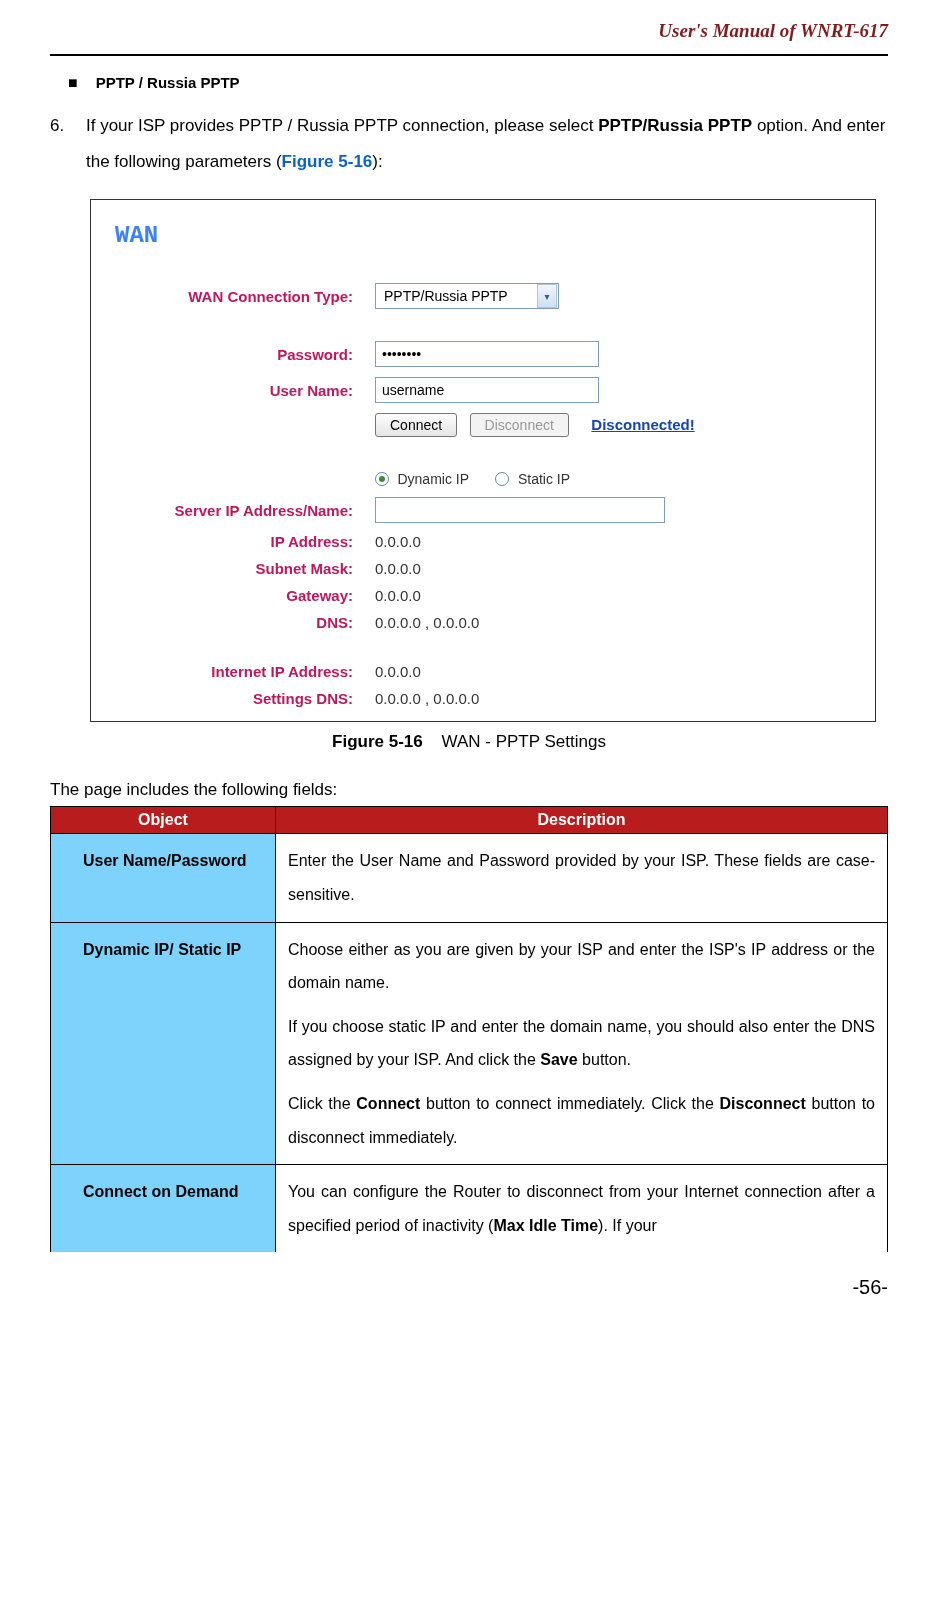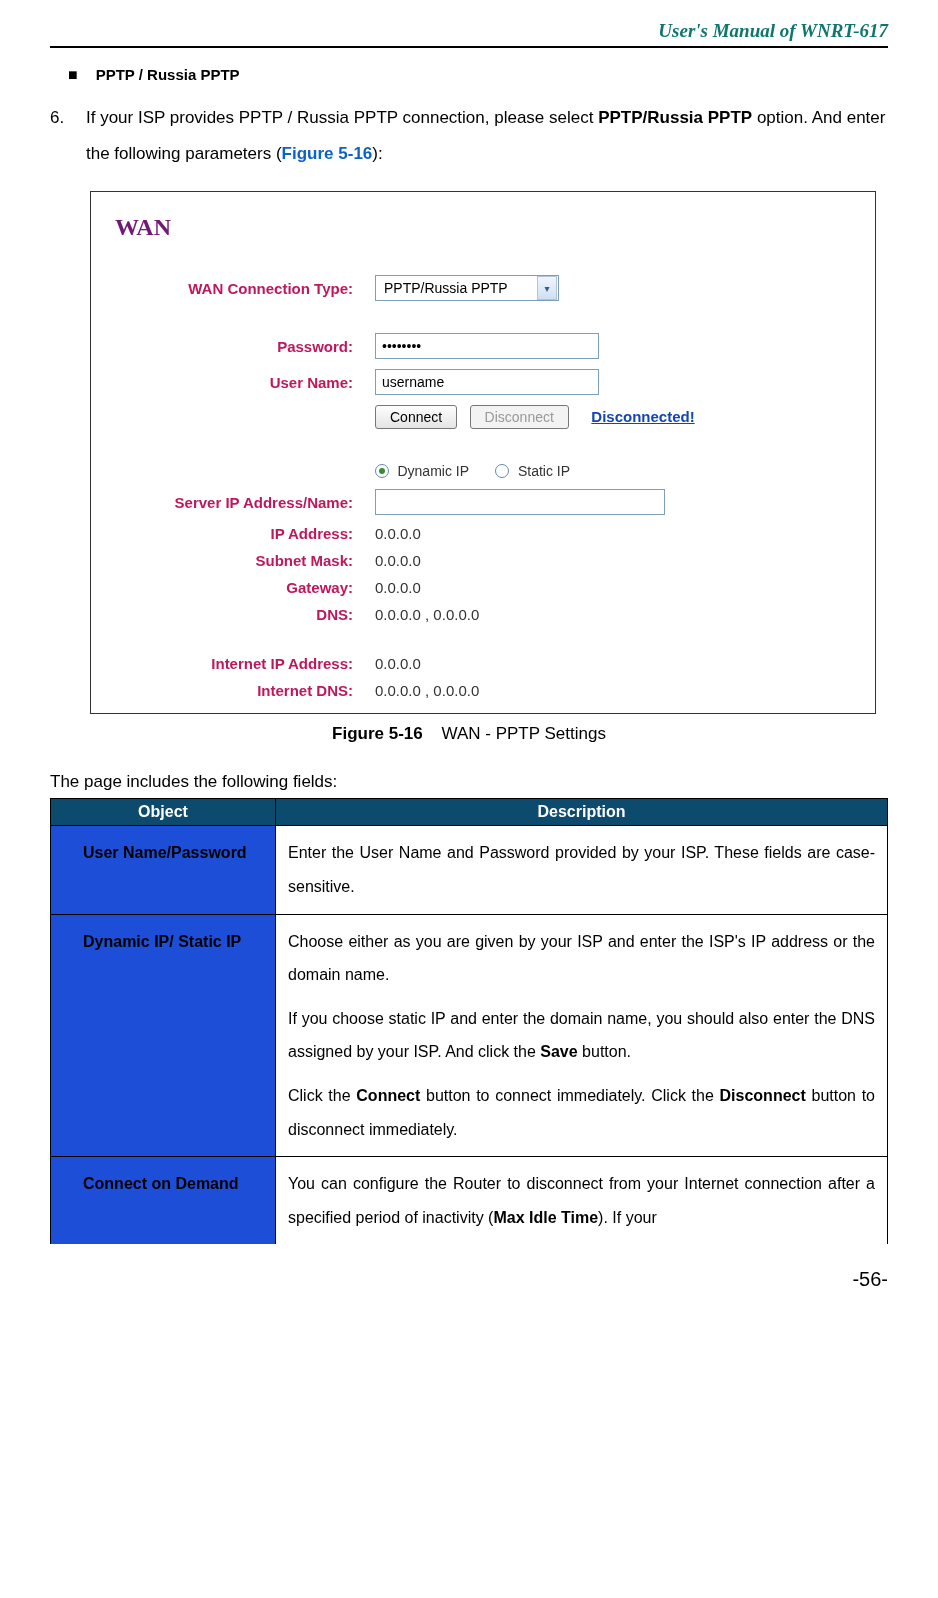--- a/index.html
+++ b/index.html
@@ -9,23 +9,23 @@
     background: #fff;
     color: #000;
     width: 938px;
     padding: 20px 50px 20px 50px;
   }
   .header-line {
     text-align: right;
     font-family: "Times New Roman", serif;
     font-style: italic;
     font-weight: bold;
-    color: #0f766e;
+    color: #7f1d1d;
     font-size: 19px;
-    padding-bottom: 4px;
+    padding-bottom: 12px;
     border-bottom: 2px solid #000;
     margin-bottom: 18px;
   }
   .section-bullet {
     display: flex;
     align-items: baseline;
     margin-left: 18px;
     margin-bottom: 16px;
   }
   .section-bullet .sq {
@@ -49,24 +49,24 @@
     flex-shrink: 0;
   }
   .figure-link { color: #0b63c4; font-weight: bold; }
   .bold { font-weight: bold; }
   .figure-box {
     border: 1.5px solid #333;
     margin: 0 12px 0 40px;
     padding: 22px 24px 10px 24px;
   }
   .fig-title {
-    font-family: Liberation Serif, serif;
+    font-family: Liberation Mono, monospace;
     font-weight: bold;
     font-size: 24px;
-    color: #701a75;
+    color: #3b82f6;
     margin-bottom: 34px;
   }
   .fig-row {
     display: flex;
     align-items: center;
     margin-bottom: 10px;
   }
   .fig-label {
     width: 260px;
     text-align: right;
@@ -166,35 +166,35 @@
   .fields-intro {
     font-size: 17px;
     margin-bottom: 6px;
   }
   table.fields {
     border-collapse: collapse;
     width: 100%;
     font-size: 16px;
   }
   table.fields th {
-    background: #0c4a6e;
+    background: #b91c1c;
     color: #fff;
     font-weight: bold;
     padding: 4px 8px;
     border: 1px solid #000;
     text-align: center;
   }
   table.fields td {
     border: 1px solid #000;
     padding: 10px 12px;
     vertical-align: top;
     line-height: 2.1;
   }
   table.fields td.obj {
-    background: #1d4ed8;
+    background: #7dd3fc;
     font-weight: bold;
     width: 225px;
     padding-left: 32px;
   }
   .desc-just { text-align: justify; }
   .desc-para { margin-bottom: 10px; }
   .desc-para:last-child { margin-bottom: 0; }
   .page-num {
     text-align: right;
     font-size: 20px;
@@ -286,21 +286,21 @@
     <div class="fig-val">0.0.0.0 , 0.0.0.0</div>
   </div>
 
   <div class="spacer-md"></div>
 
   <div class="fig-row">
     <div class="fig-label">Internet IP Address:</div>
     <div class="fig-val">0.0.0.0</div>
   </div>
   <div class="fig-row" style="margin-bottom:4px;">
-    <div class="fig-label">Internet DNS:</div>
+    <div class="fig-label">Settings DNS:</div>
     <div class="fig-val">0.0.0.0 , 0.0.0.0</div>
   </div>
 </div>
 
 <div class="caption">
   <span class="cap-bold">Figure 5-16</span>
   <span>WAN - PPTP Settings</span>
 </div>
 
 <div class="fields-intro">The page includes the following fields:</div>

